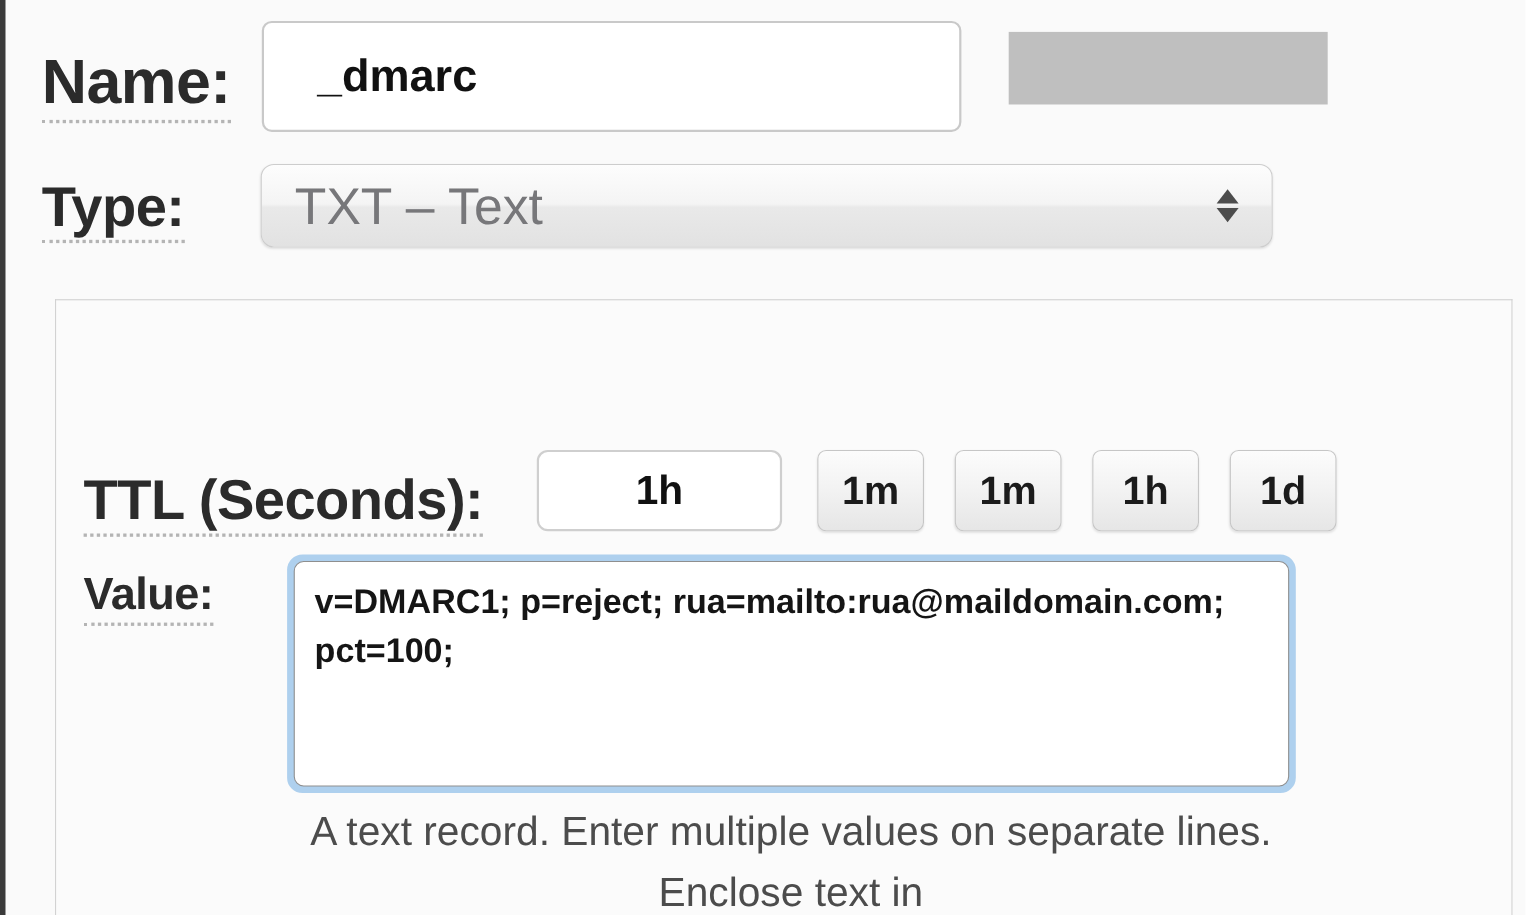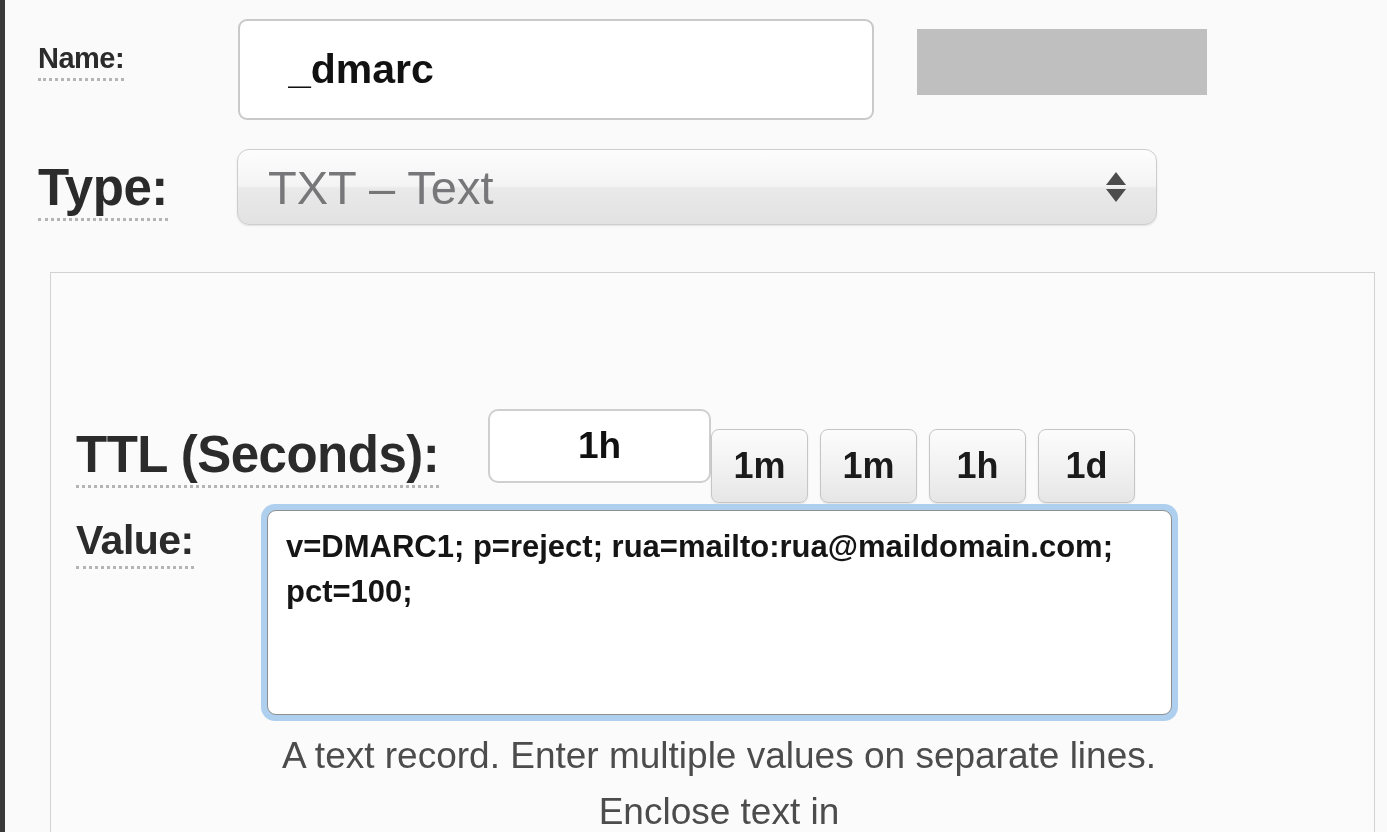--- a/index.html
+++ b/index.html
@@ -36,21 +36,21 @@
     display: inline-block;
     border-bottom: 3px dotted #b4b4b4;
     padding-bottom: 5px;
     line-height: 1.0;
   }
 
   
   #name-label {
     left: 33px;
     top: 42px;
-    font-size: 29px;
+    font-size: 57px;
   }
   #name-input {
     position: absolute;
     left: 233px;
     top: 19px;
     width: 636px;
     height: 101px;
     background: #fff;
     border: 2px solid #c9c9c9;
     border-radius: 9px;
@@ -210,25 +210,24 @@
     box-sizing: border-box;
     text-align: center;
     font-family: "Liberation Sans", sans-serif;
     font-size: 37px;
     font-weight: bold;
     color: #111;
     outline: none;
   }
   #ttl-presets {
     position: absolute;
-    left: 660px;
+    left: 692px;
     top: 136px;
     display: flex;
-    gap: 12px;
-    margin-top: 20px;
+    gap: 28px;
   }
   .ttl-preset {
     width: 97px;
     height: 74px;
     box-sizing: border-box;
     border: 1px solid #c6c6c6;
     border-radius: 8px;
     background: linear-gradient(to bottom, #fcfcfc 0%, #f2f2f2 50%, #e6e6e6 100%);
     box-shadow: 0 1px 2px rgba(0,0,0,0.10);
     font-family: "Liberation Sans", sans-serif;

